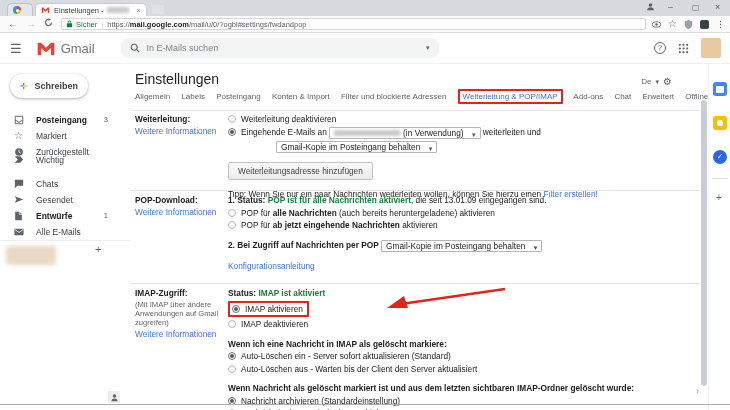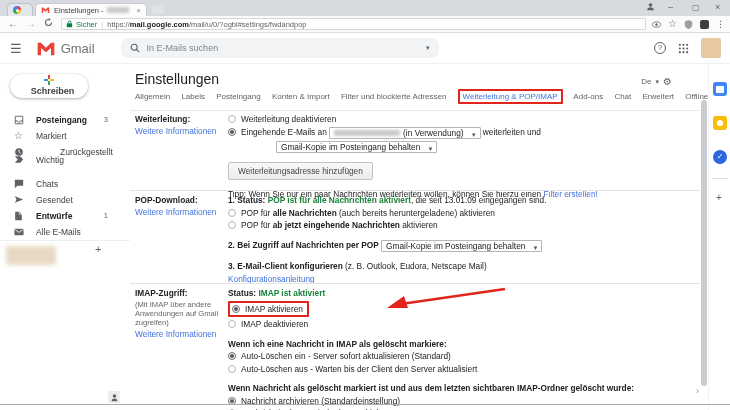--- a/index.html
+++ b/index.html
@@ -42,21 +42,21 @@
   .brand{margin-left:5px;font-size:13px;color:#737373;}
   .searchbar{margin-left:26px;width:318px;height:20px;background:#f1f3f4;border-radius:7px;display:flex;align-items:center;padding:0 9px;}
   .searchph{margin-left:7px;font-size:9px;color:#80868b;flex:1;}
   .caret{color:#5f6368;font-size:7px;}
   .hright{margin-left:auto;display:flex;align-items:center;gap:12px;margin-right:9px;}
   .helpcirc{width:12px;height:12px;border:1.2px solid #5f6368;border-radius:50%;color:#5f6368;font-size:8px;line-height:10px;text-align:center;}
   .avatar{width:20px;height:20px;background:#e9c9a2;border-radius:2px;}
 
   
   .sidebar{position:absolute;left:0;top:64px;width:130px;height:346px;background:#fff;}
-  .compose{position:absolute;left:10px;top:10px;width:78px;height:24px;background:#fff;border-radius:12px;box-shadow:0 1px 3px rgba(0,0,0,.3),0 0 1px rgba(0,0,0,.15);display:flex;align-items:center;padding:0 10px;flex-direction:column;}
+  .compose{position:absolute;left:10px;top:10px;width:78px;height:24px;background:#fff;border-radius:12px;box-shadow:0 1px 3px rgba(0,0,0,.3),0 0 1px rgba(0,0,0,.15);display:flex;align-items:center;padding:0 10px;}
   .compose span{margin-left:7px;font-size:9px;color:#3c4043;font-weight:bold;}
   .navitem{position:absolute;left:0;width:126px;height:15px;display:flex;align-items:center;border-radius:0 8px 8px 0;}
   .navitem .nicon{width:22px;margin-left:14px;flex-shrink:0;display:flex;align-items:center;}
   .navitem .nlabel{font-size:8.5px;color:#3c4043;}
   .navitem.bold .nlabel{font-weight:bold;color:#202124;}
   .navitem .ncount{margin-left:auto;margin-right:18px;font-size:7.5px;color:#5f6368;}
   .sdivider{position:absolute;left:0;top:176px;width:130px;height:1px;background:#eceff1;}
   .hangblur{position:absolute;left:6px;top:182px;width:50px;height:19px;background:#e8d9c4;filter:blur(2px);border-radius:2px;}
   .addplus{position:absolute;left:95px;top:179px;color:#5f6368;font-size:11px;}
   .sfooter{position:absolute;left:108px;top:327px;display:flex;gap:9px;align-items:center;}
@@ -225,21 +225,21 @@
       <span class="nlabel">Posteingang</span>
       <span class="ncount">3</span>
     </div>
     <div class="navitem" style="top:64px;">
       <span class="nicon">
           <span style="color:#5f6368;font-size:10px;line-height:10px;">☆</span>
         </span>
       <span class="nlabel">Markiert</span>
       <span class="ncount"></span>
     </div>
-    <div class="navitem" style="top:80px;gap:24px;">
+    <div class="navitem" style="top:80px;">
       <span class="nicon">
           <svg width="10" height="10" viewBox="0 0 12 12">
             <circle cx="6" cy="6" r="4.6" fill="#5f6368"></circle>
             <path d="M6,3.3 V6 L8,7.4" stroke="#fff" stroke-width="1" fill="none"></path>
           </svg>
         </span>
       <span class="nlabel">Zurückgestellt</span>
       <span class="ncount"></span>
     </div>
     <div class="navitem" style="top:88px;">
@@ -372,21 +372,20 @@
         <div class="bline"><span class="b">1. Status: </span><span class="green">POP ist für alle Nachrichten aktiviert</span><span>, die seit 13.01.09 eingegangen sind.</span></div>
         <div class="bline">
           <span class="radio"></span><span>POP für </span><span class="b">alle Nachrichten</span><span> (auch bereits heruntergeladene) aktivieren</span>
         </div>
         <div class="bline">
           <span class="radio"></span><span>POP für </span><span class="b">ab jetzt eingehende Nachrichten</span><span> aktivieren</span>
         </div>
         <div class="gap7"></div>
         <div class="bline"><span class="b">2. Bei Zugriff auf Nachrichten per POP</span> <span class="select" style="min-width:150px;"><span>Gmail-Kopie im Posteingang behalten</span></span></div>
         <div class="gap7"></div>
-        <div class="bline"><span class="b">3. E-Mail-Client konfigurieren</span><span> (z. B. Outlook, Eudora, Netscape Mail)</span></div>
         <div class="bline"><span class="link">Konfigurationsanleitung</span></div>
       </div>
     </div>
     <div class="hdiv" style="top:219px;"></div>
 
     <div class="sec" style="top:224px;">
       <div class="col-label">
         <div class="slabel">IMAP-Zugriff:</div>
         <div class="ssub">(Mit IMAP über andere Anwendungen auf Gmail zugreifen)</div>
         <div class="link">Weitere Informationen</div>

